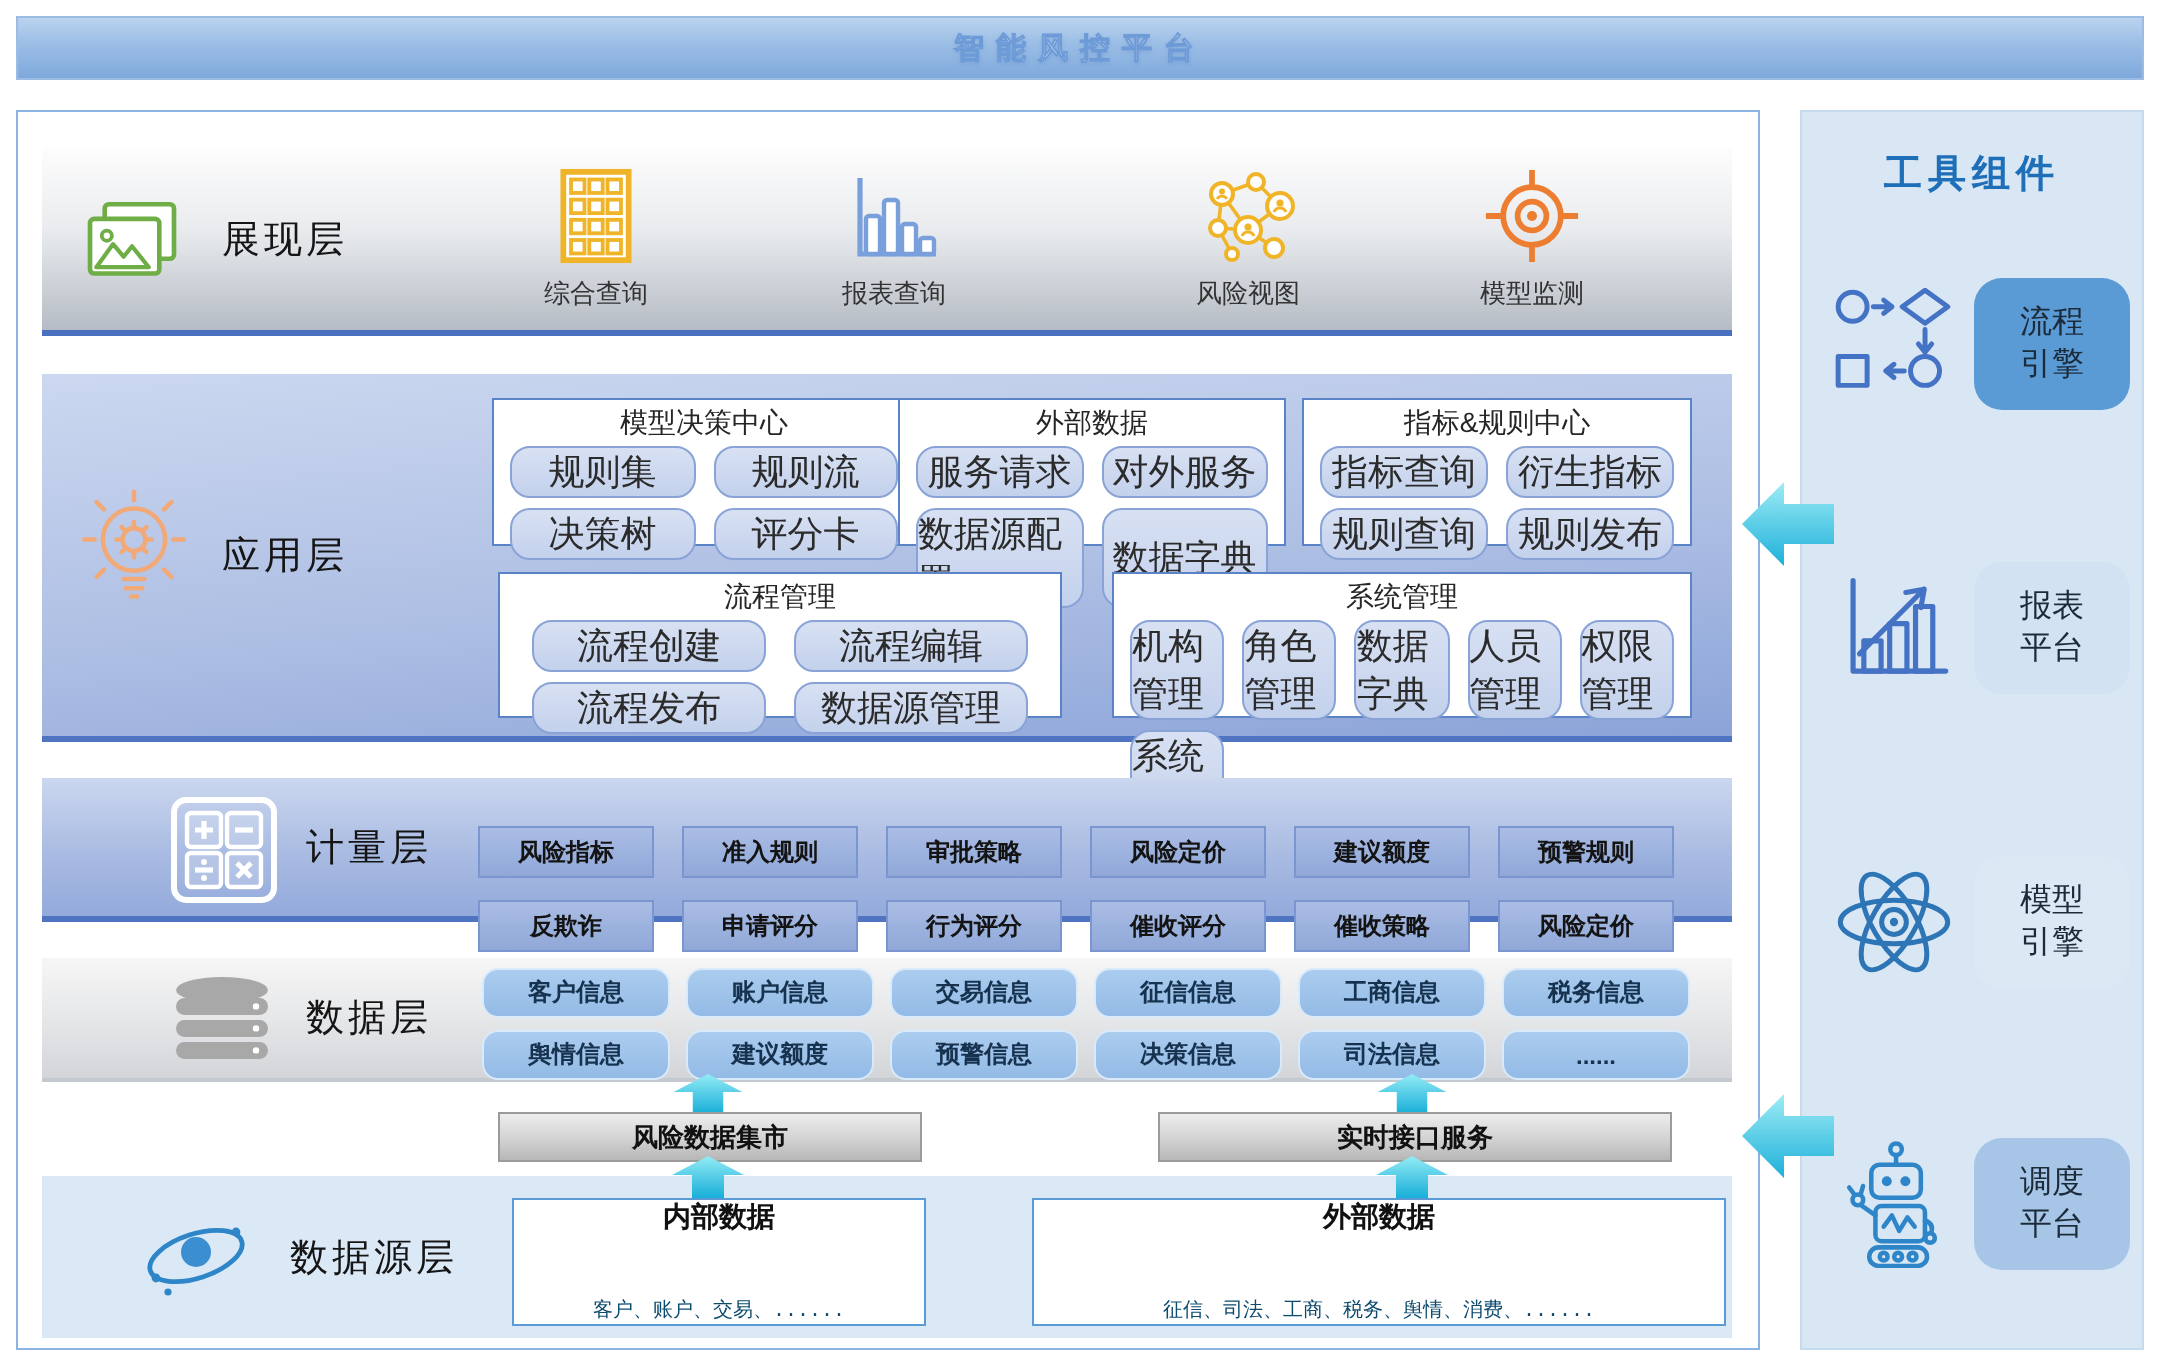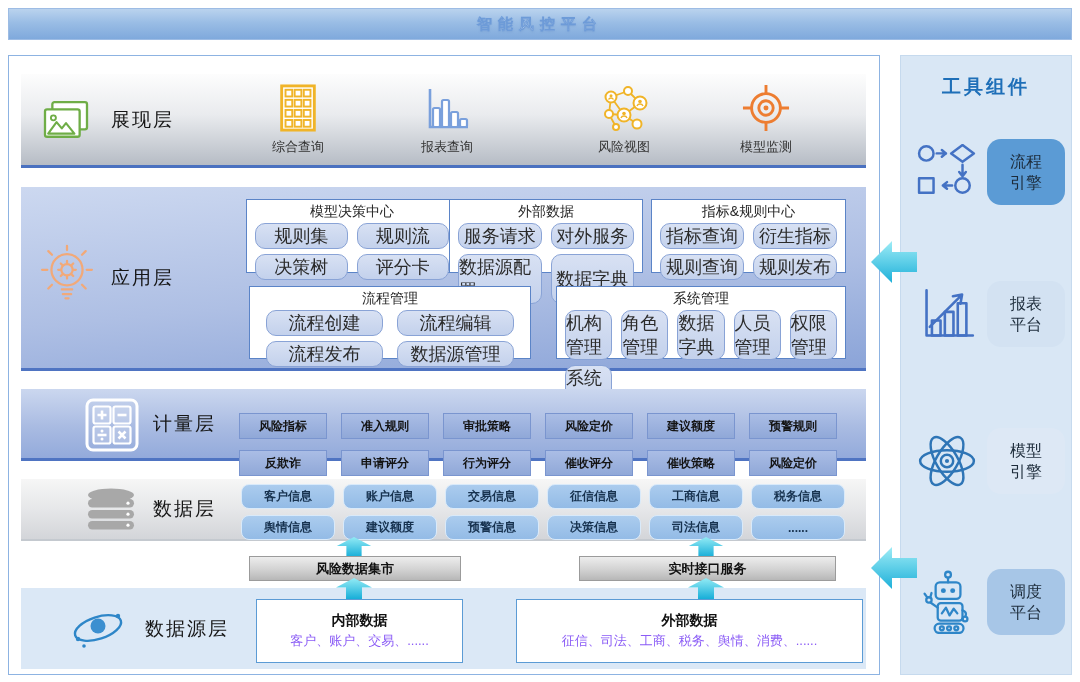--- a/index.html
+++ b/index.html
@@ -62,23 +62,23 @@
     display:flex;align-items:center;justify-content:center;}
 
   
   .gbar{position:absolute;height:23px;background:linear-gradient(180deg,#ededed 0%,#d2d2d2 55%,#b7b7b7 100%);
     border:1px solid #9b9b9b;display:flex;align-items:center;justify-content:center;
     font-size:13px;font-weight:bold;color:#111;}
   .uparrow{position:absolute;line-height:0;}
 
   
   .dsbox{position:absolute;background:#ffffff;border:1.5px solid #5b9bd5;
-    display:flex;flex-direction:column;align-items:center;justify-content:center;gap:2px;}
+    display:flex;flex-direction:column;align-items:center;justify-content:space-between;gap:2px;}
   .dsbox .t{font-size:14px;font-weight:bold;color:#111;}
-  .dsbox .c{font-size:13px;color:#8b5cf6;}
+  .dsbox .c{font-size:10px;color:#0c4a6e;font-family:Liberation Mono, monospace;}
 
   
   #sidebar{left:900px;top:55px;width:172px;height:620px;background:#d9e7f5;border:1px solid #c6daee;}
   #sidebar-title{position:absolute;top:18px;left:0;width:100%;text-align:center;
     font-size:19px;font-weight:bold;color:#1e6fb8;letter-spacing:3px;}
   .tool{position:absolute;left:0;width:172px;height:66px;}
   .tool .ticon{position:absolute;left:14px;top:50%;transform:translateY(-50%);width:64px;
     display:flex;justify-content:center;line-height:0;}
   .tool-btn{position:absolute;left:86px;top:0;width:78px;height:66px;border-radius:14px;
     display:flex;align-items:center;justify-content:center;font-size:16px;color:#1c2b3a;line-height:21px;}

